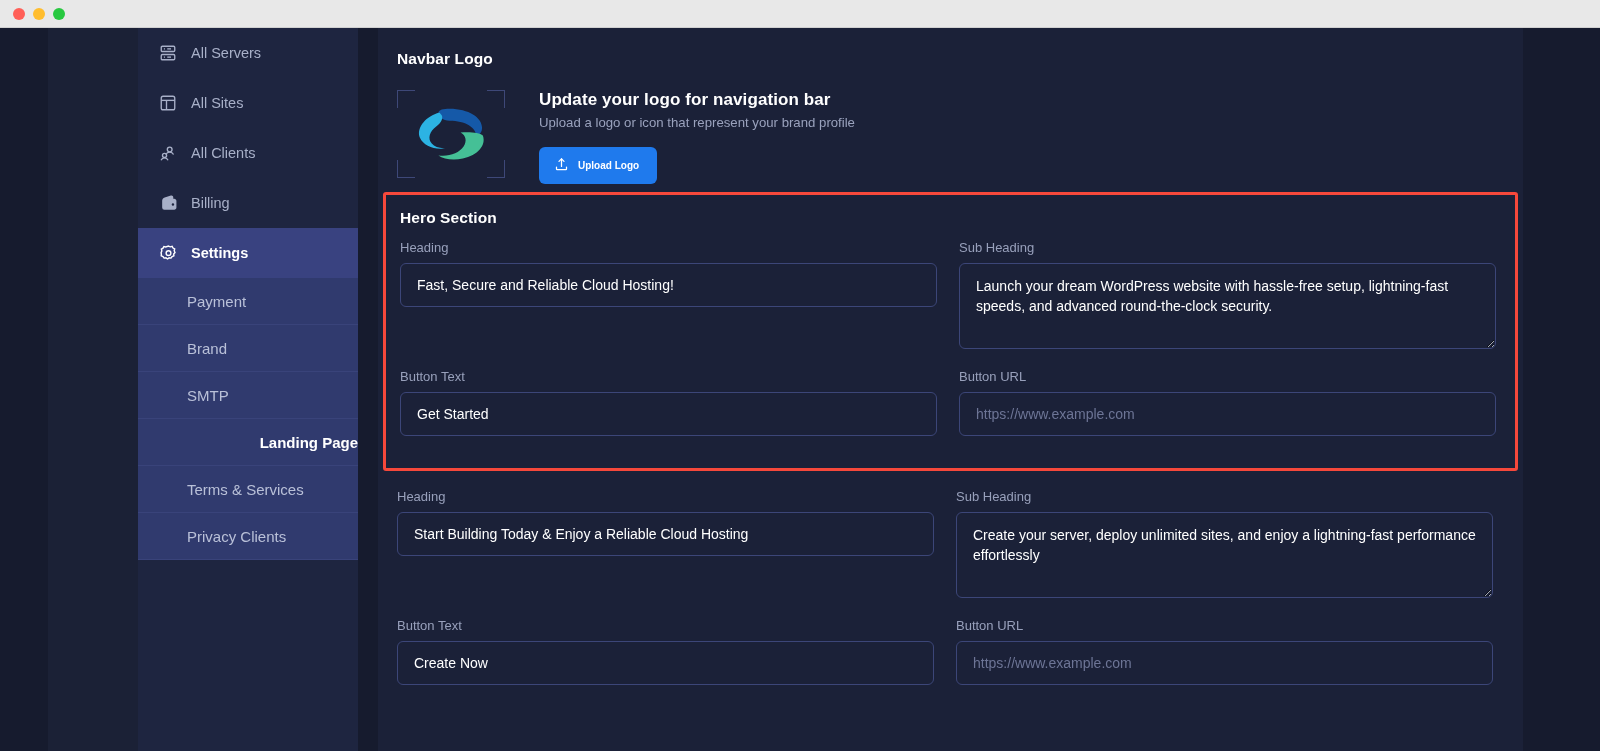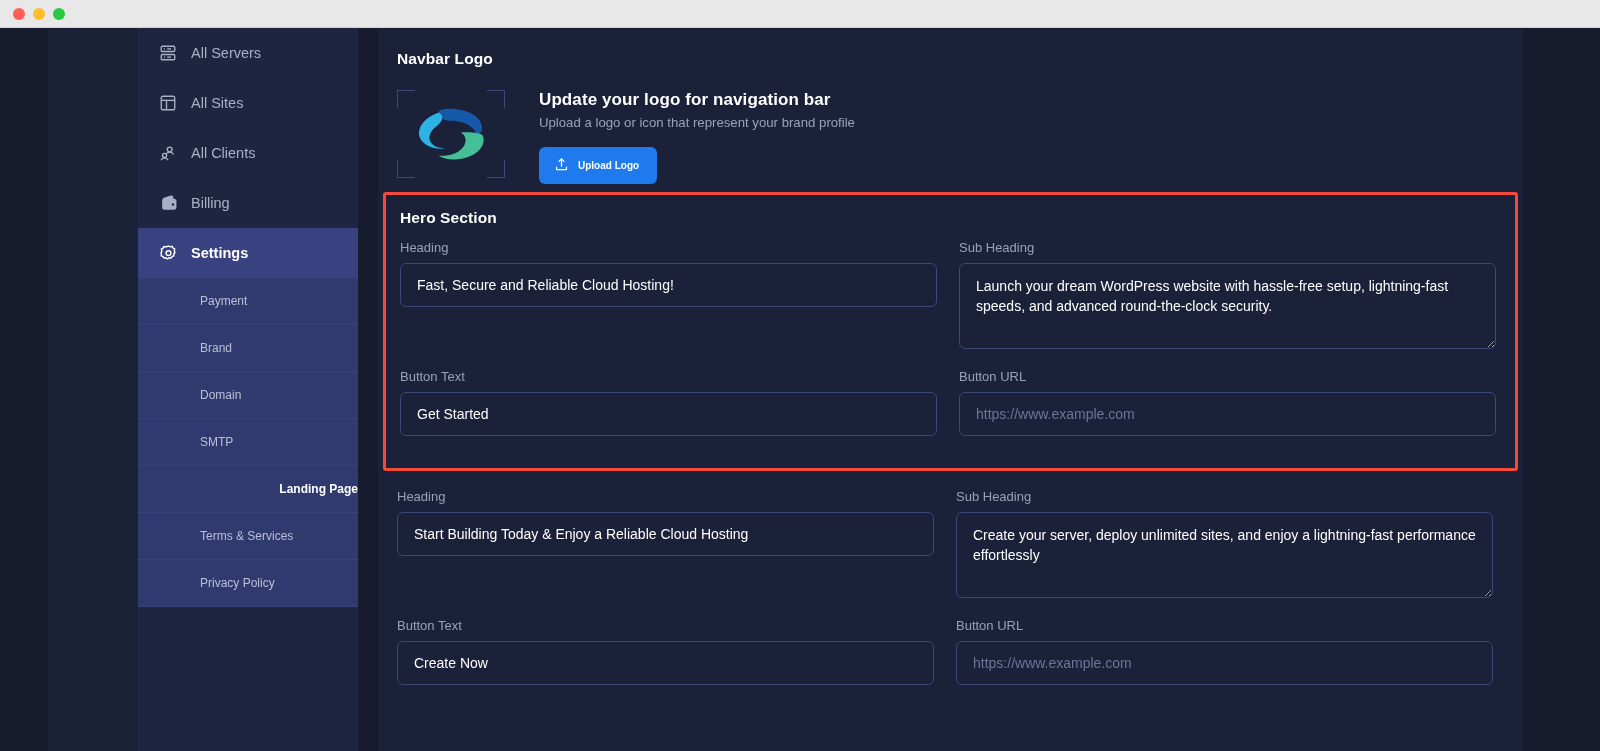--- a/index.html
+++ b/index.html
@@ -54,23 +54,23 @@
   .nav-item.active {
     background: #394280;
     color: #ffffff;
     font-weight: bold;
     text-align: right;
   }
   .submenu { background: #303a6e; }
   .sub-item {
     height: 47px;
     display: flex; align-items: center;
-    padding-left: 62px;
+    padding-left: 49px;
     color: #b9c0d8;
-    font-size: 12px;
+    font-size: 15px;
     border-bottom: 1px solid #39437a;
     cursor: pointer;
   }
   .sub-item.current { color: #ffffff; font-weight: bold; justify-content: flex-end; }
 
   
   .main {
     flex: 1 1 auto;
     height: 100%;
     background: #161b2e;
@@ -243,33 +243,30 @@
     </div>
 
     <div class="submenu">
       <div class="sub-item">
         <span>Payment</span>
       </div>
       <div class="sub-item">
         <span>Brand</span>
       </div>
       <div class="sub-item">
-        <span>Domain</span>
-      </div>
-      <div class="sub-item">
         <span>SMTP</span>
       </div>
       <div class="sub-item current">
         <span>Landing Page</span>
       </div>
       <div class="sub-item">
         <span>Terms &amp; Services</span>
       </div>
       <div class="sub-item">
-        <span>Privacy Policy</span>
+        <span>Privacy Clients</span>
       </div>
     </div>
   </nav>
 
   <main class="main">
     <div class="content">
 
       <div class="section-title">Navbar Logo</div>
 
       <div class="logo-block">

